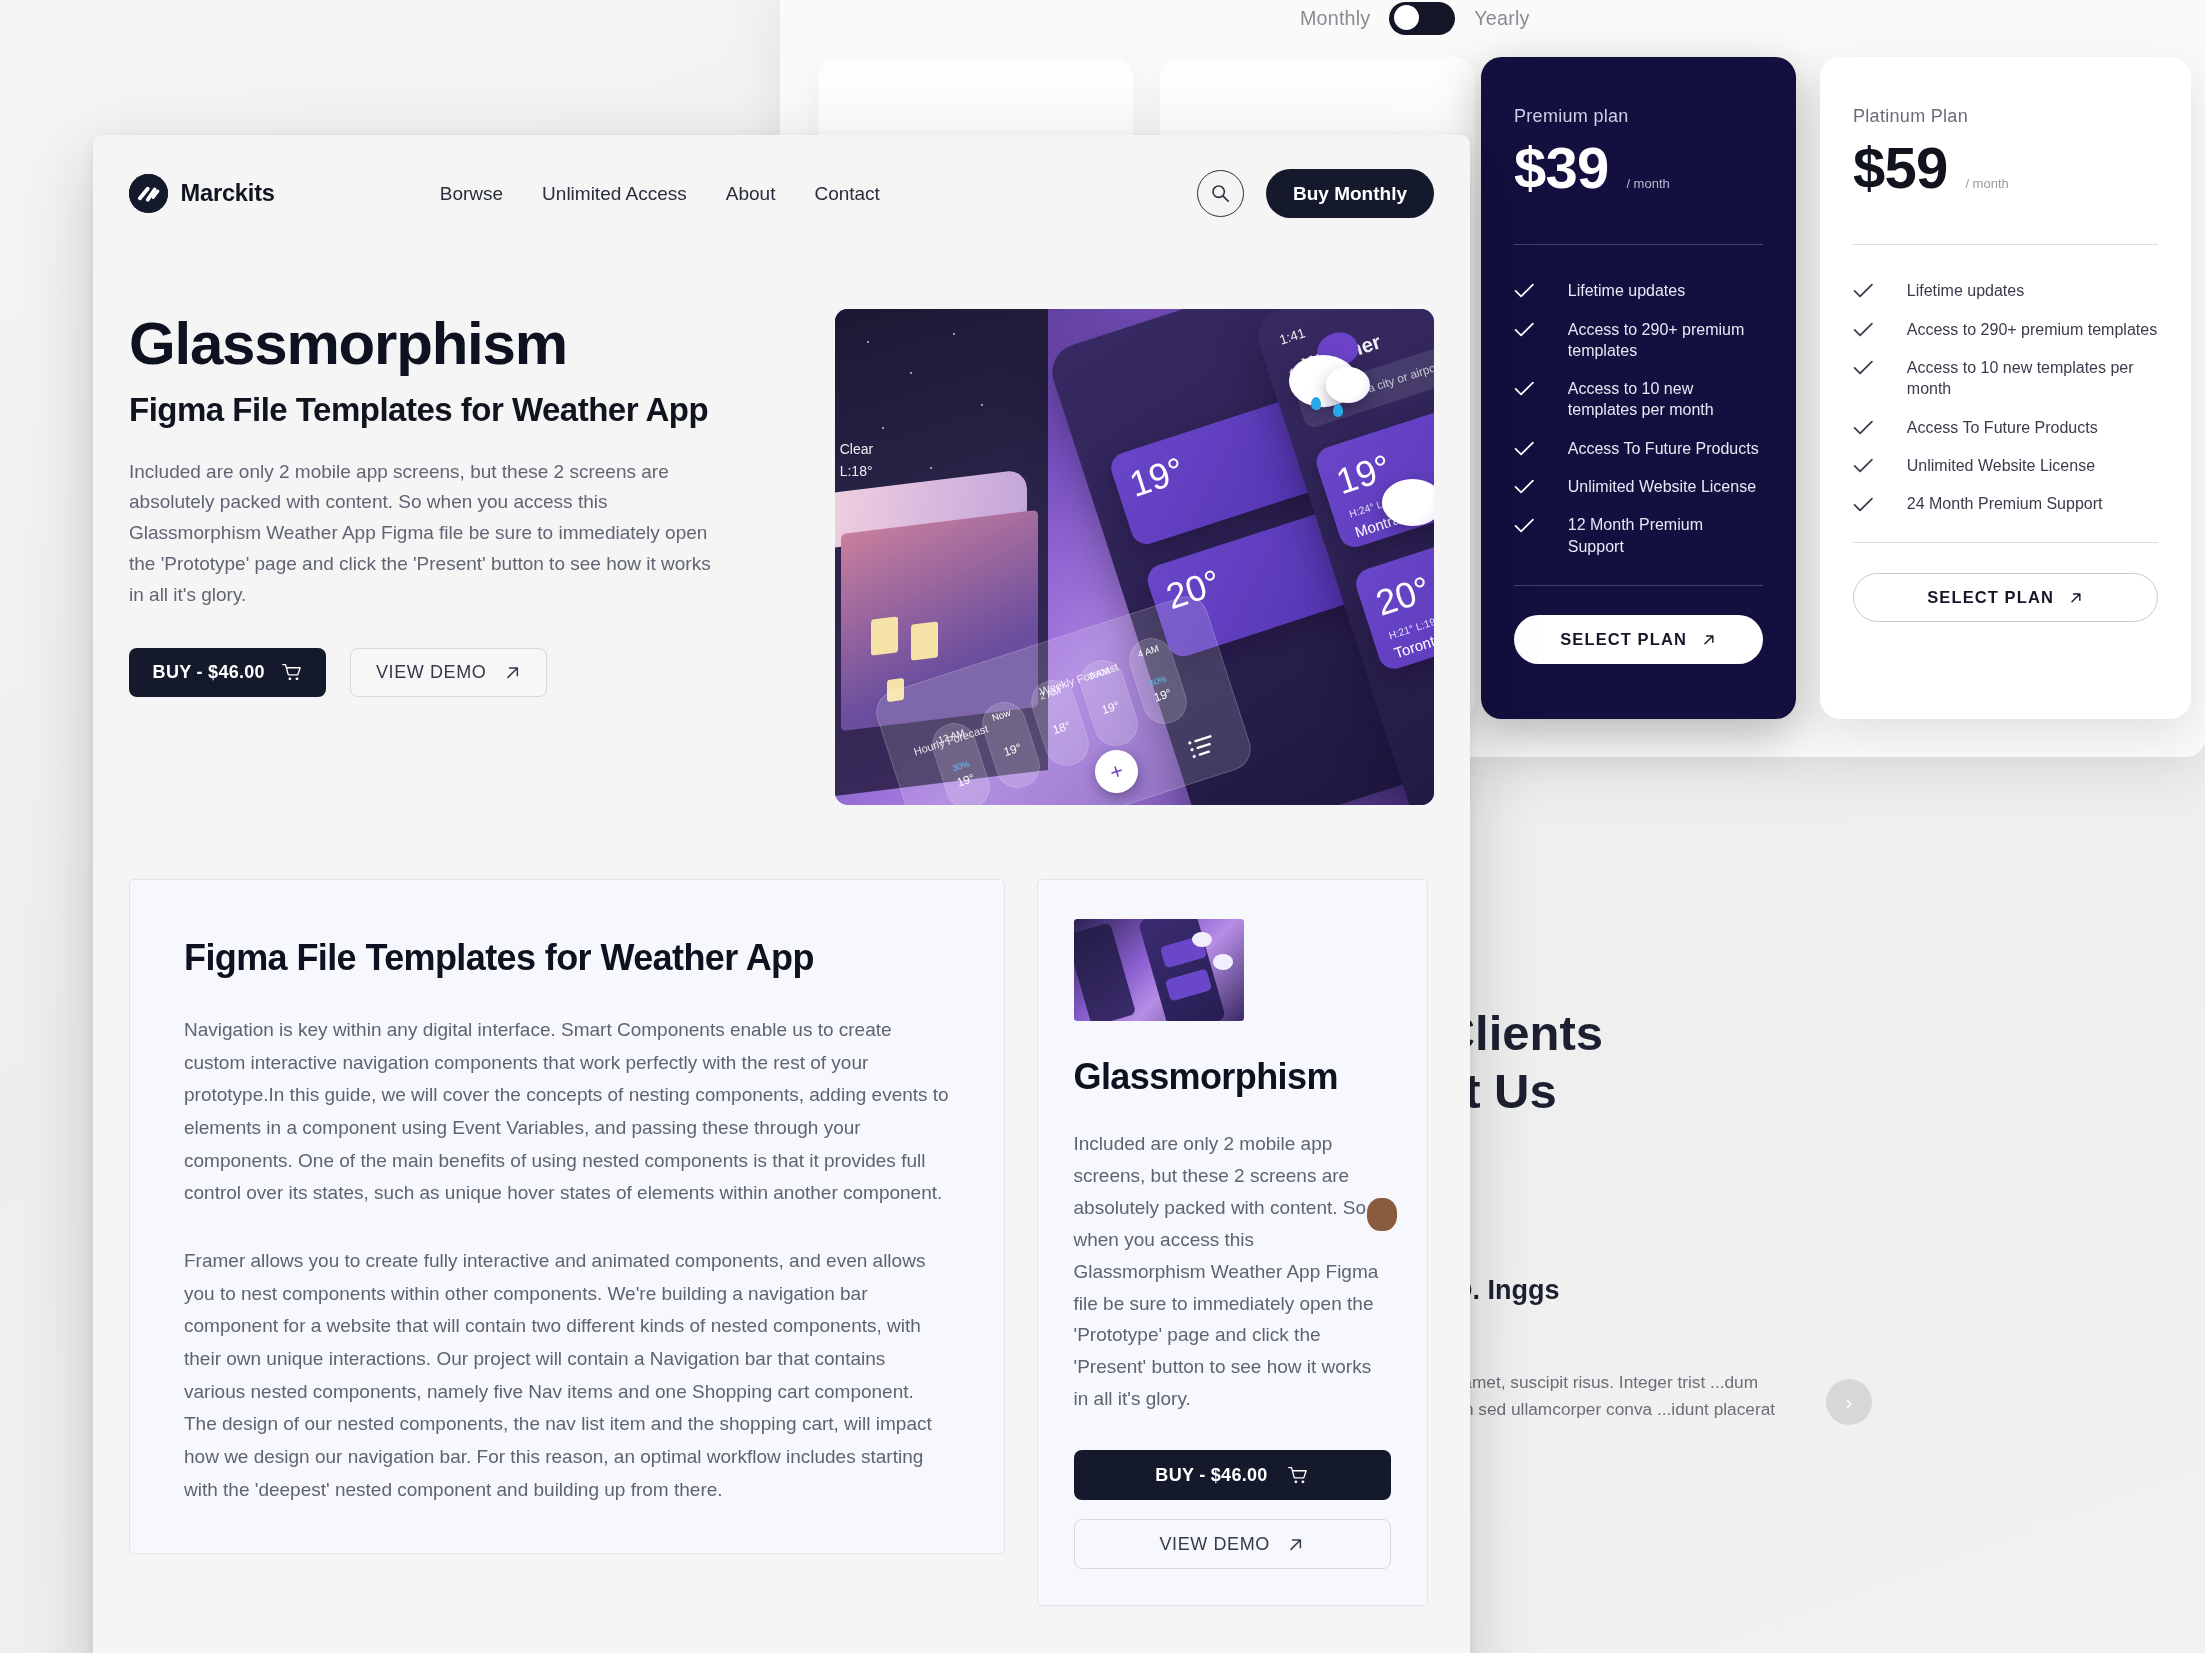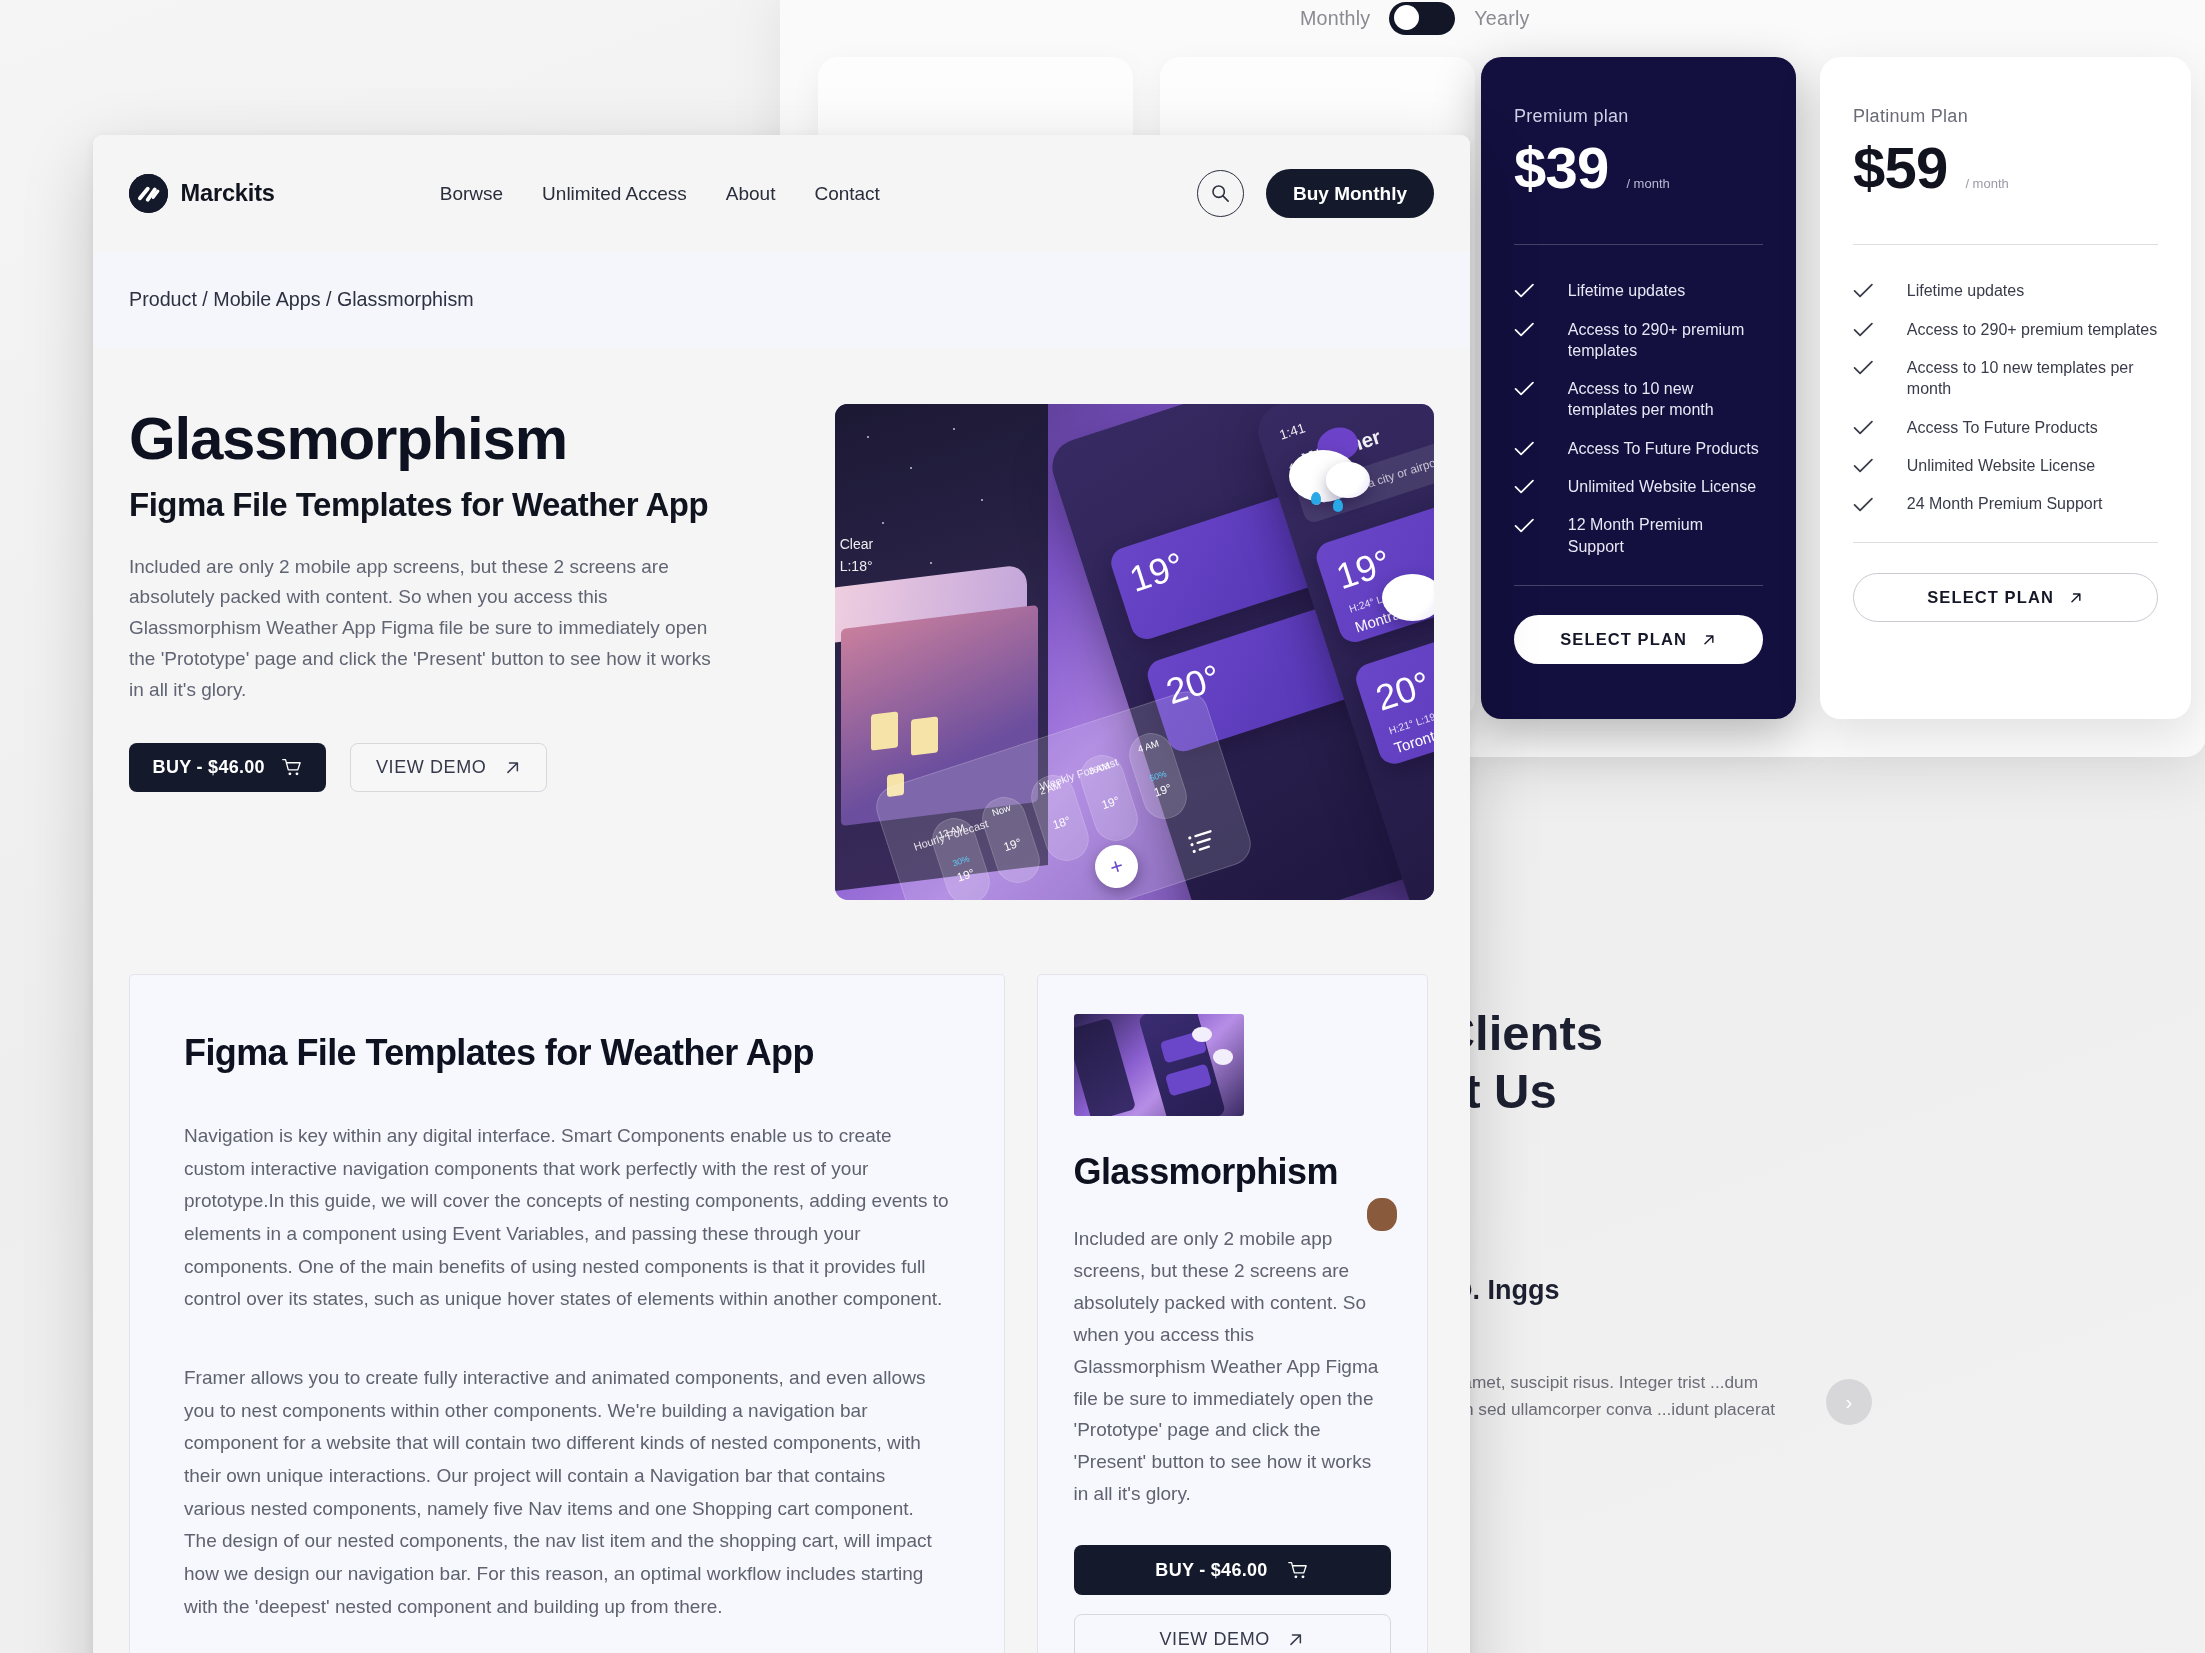--- a/index.html
+++ b/index.html
@@ -230,21 +230,21 @@
 
   
   .lower {
     display:flex; gap: 31.5px; padding: 74px 36px 0 36px; align-items: flex-start;
   }
   .article-card {
     width: 876px; background:#f7f8fd; border:0.8px solid #e3e4ea; border-radius: 4.7px;
     padding: 57px 54px 47px 54px;
   }
   .article-title { font-size: 36px; font-weight: 700; color:#0d1120; letter-spacing:-0.6px; }
-  .article-body { font-size: 19px; line-height: 1.72; color:#5f6370; margin-top: 46px; }
+  .article-body { font-size: 19px; line-height: 1.72; color:#5f6370; margin-top: 35px; }
   .article-h3 { font-size: 23.6px; font-weight: 700; color:#10141f; margin-top: 44px; }
 
   .side-card {
     width: 391px; background:#f7f8fd; border:0.8px solid #e3e4ea; border-radius: 4.7px;
     padding: 39px 36px 36px 36px;
   }
   .side-thumb {
     width: 170px; height: 102px; border-radius: 3.2px; overflow:hidden; position:relative;
     background: linear-gradient(135deg,#2b2150 0%, #8a5fd0 40%, #b78ee6 60%, #3a2a63 100%);
   }
@@ -467,23 +467,20 @@
               <path d="M16.4 16.4 L23 23" stroke="#2b2f3d" stroke-width="2" stroke-linecap="round"></path>
             </svg>
           </span>
         </button>
         <button class="buy-template">
           <span>Buy Monthly</span>
         </button>
       </div>
     </div>
 
-    <div class="breadcrumb-band">
-      <div class="breadcrumb">Product / Mobile Apps / Glassmorphism</div>
-    </div>
 
     <div class="hero">
       <div class="hero-left">
         <h1 class="hero-title">Glassmorphism</h1>
         <h2 class="hero-sub">Figma File Templates for Weather App</h2>
         <p class="hero-desc">Included are only 2 mobile app screens, but these 2 screens are absolutely packed with content. So when you access this Glassmorphism Weather App Figma file be sure to immediately open the 'Prototype' page and click the 'Present' button to see how it works in all it's glory.</p>
 
         <div class="hero-btns">
           <button class="btn-buy">
             <span>BUY - $46.00</span>

